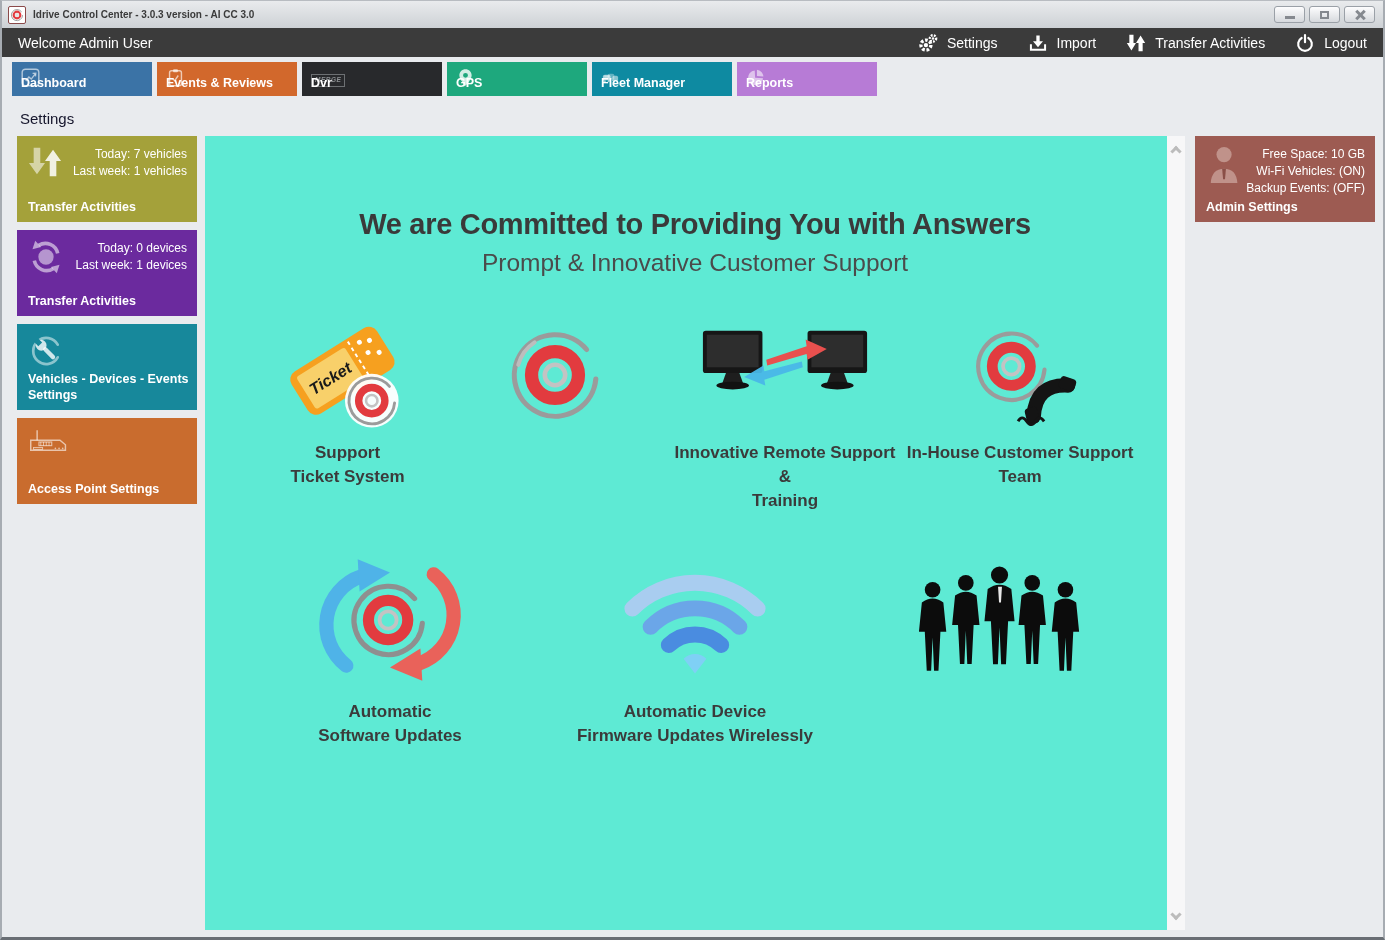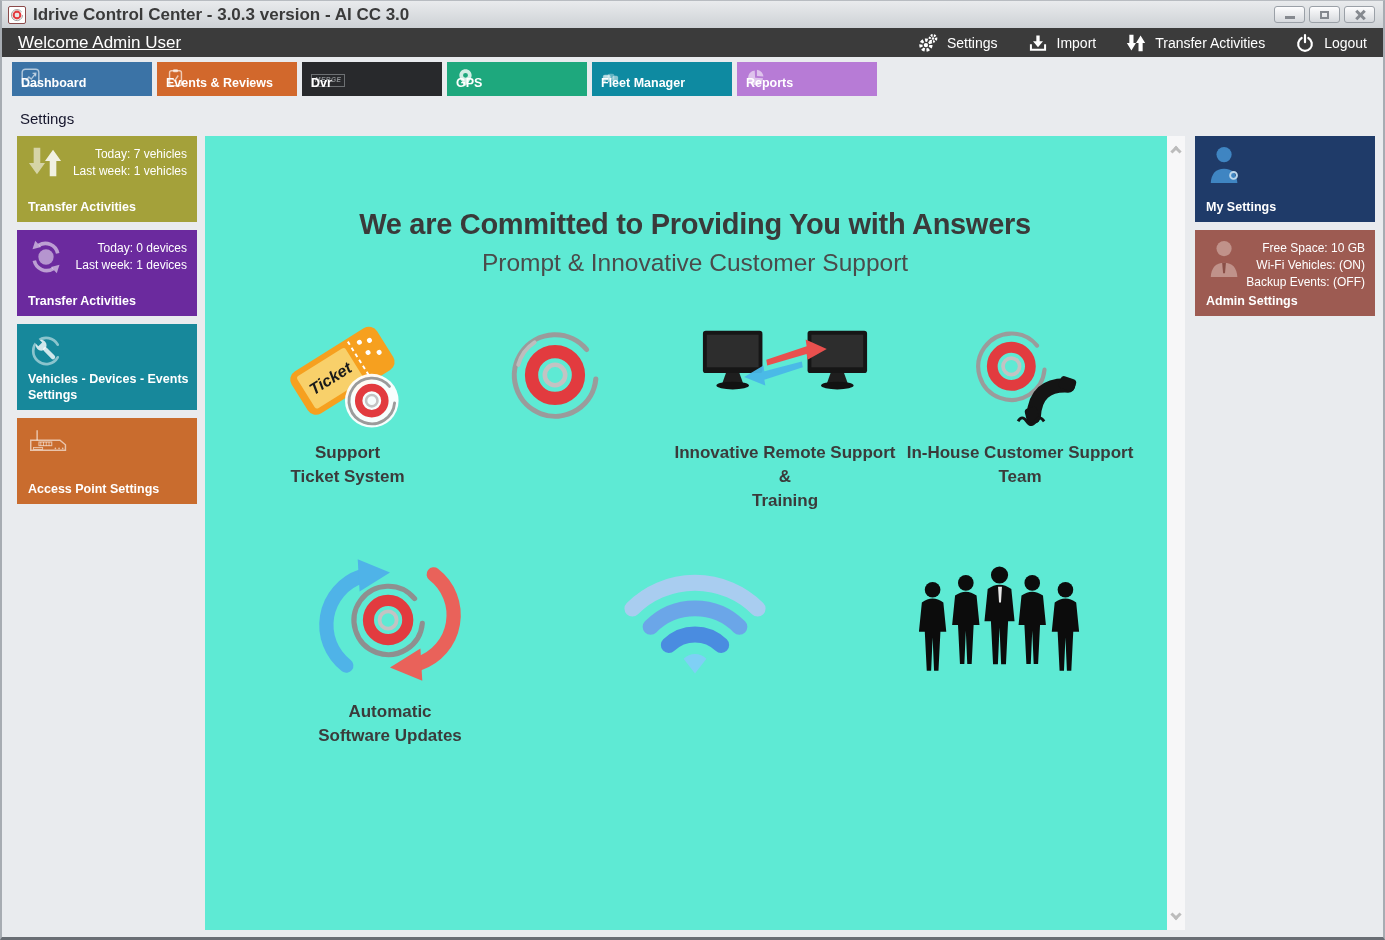--- a/index.html
+++ b/index.html
@@ -3,32 +3,32 @@
 <meta charset="utf-8">
 <style>
   * { box-sizing: border-box; }
   html,body { margin:0; padding:0; background:#b9bdc2; font-family:"Liberation Sans",sans-serif; }
   .window { width:1385px; height:940px; background:#e9ebee; border-left:2px solid #a7acb2; border-right:2px solid #a7acb2; border-top:1px solid #b8bcc1; border-bottom:3px solid #696e74; display:flex; flex-direction:column; overflow:hidden; }
 
   
   .titlebar { height:27px; background:linear-gradient(#e9ebed,#cdd1d5); display:flex; align-items:center; padding:0 6px; flex:none; }
   .app-icon { width:18px; height:18px; background:#fff; border:1px solid #8b4a4a; border-radius:2px; display:flex; align-items:center; justify-content:center; margin-right:7px; }
   .app-icon svg { width:14px; height:14px; }
-  .title-text { font-size:17px; font-weight:bold; color:#3a3a3a; }
+  .title-text { font-size:10px; font-weight:bold; color:#3a3a3a; }
   .win-controls { margin-left:auto; display:flex; gap:4px; padding-right:2px; }
   .win-btn { width:31px; height:17px; border:1px solid #9aa0a7; border-radius:3px; background:linear-gradient(#fdfdfe,#d6d9dd); display:flex; align-items:center; justify-content:center; cursor:pointer; }
   .g-min { width:10px; height:3px; background:#85898f; margin-top:6px; }
   .g-max { width:9px; height:8px; border:2px solid #85898f; }
   .g-close { position:relative; width:10px; height:10px; }
   .g-close::before,.g-close::after { content:""; position:absolute; left:4px; top:-1px; width:3px; height:12px; background:#85898f; }
   .g-close::before { transform:rotate(45deg);} .g-close::after{ transform:rotate(-45deg);}
 
   
   .header { height:29px; background:#3b3b3b; color:#fff; display:flex; align-items:center; padding:0 16px; flex:none; }
-  .header-welcome { font-size:17px;text-decoration:underline; }
+  .header-welcome { font-size:14px; }
   .header-actions { margin-left:auto; display:flex; align-items:center; gap:30px; }
   .header-action { display:flex; align-items:center; gap:9px; font-size:14px; cursor:pointer; }
   .hicon { width:20px; height:20px; display:flex; align-items:center; justify-content:center; }
   .hicon svg { width:20px; height:20px; }
 
   
   .tabs { display:flex; gap:5px; padding:5px 0 5px 10px; flex:none; }
   .tab { width:140px; height:34px; position:relative; color:#fff; cursor:pointer; }
   .tab-label { position:absolute; left:9px; bottom:6px; font-weight:bold; font-size:12.5px; }
   .tab-icon { position:absolute; left:9px; top:6px; }
@@ -391,20 +391,22 @@
           <div class="feature-icon">
             <svg viewBox="0 0 130 100" width="148" height="114">
                 <g fill="none" stroke-linecap="round">
                   <path d="M10 40 A 78 78 0 0 1 120 40" stroke="#a9cdf0" stroke-width="14"></path>
                   <path d="M26 56 A 55 55 0 0 1 104 56" stroke="#6ba6e8" stroke-width="14"></path>
                   <path d="M42 72 A 33 33 0 0 1 88 72" stroke="#4a8ce0" stroke-width="14"></path>
                 </g>
                 <path d="M55 84 a14 14 0 0 1 20 0 l-10 13 z" fill="#7fd0f5"></path>
               </svg>
           </div>
+          <div class="feature-label">Automatic Device
+Firmware Updates Wirelessly</div>
         </div>
 
         <div class="feature f-w305">
           <div class="feature-icon">
             <svg viewBox="0 0 172 112" width="168" height="110" fill="#0c0c0c">
                 <defs>
                   <g id="tp">
                     <circle cx="15" cy="9" r="8"></circle>
                     <path d="M4 22 Q15 14 26 22 L29 52 L23 52 L21 92 L16.5 92 L15 58 L13.5 92 L9 92 L7 52 L1 52 Z"></path>
                   </g>
@@ -424,30 +426,20 @@
         <span>
             <i class="chev chev-up"></i>
           </span>
         <span>
             <i class="chev chev-down"></i>
           </span>
       </div>
     </div>
 
     <div class="right-tiles">
-      <div class="tile t-navy">
-        <span class="tile-icon">
-          <svg viewBox="0 0 40 42" width="38" height="40">
-              <circle cx="19" cy="10" r="8" fill="#3f85c2"></circle>
-              <path d="M5 40 q1 -15 14 -15 q13 0 14 15 z" fill="#3f85c2"></path>
-              <circle cx="29" cy="32" r="3.6" fill="none" stroke="#bcd7ec" stroke-width="2"></circle>
-            </svg>
-        </span>
-        <div class="tile-label">My Settings</div>
-      </div>
 
       <div class="tile t-brown">
         <span class="tile-icon">
           <svg viewBox="0 0 40 42" width="38" height="40">
               <circle cx="19" cy="10" r="8" fill="#c0928a"></circle>
               <path d="M5 40 q1 -15 14 -15 q13 0 14 15 z" fill="#c0928a"></path>
               <polygon points="17,25 21,25 20,36 18,36" fill="#8a4f47"></polygon>
             </svg>
         </span>
         <div class="tile-stats">

